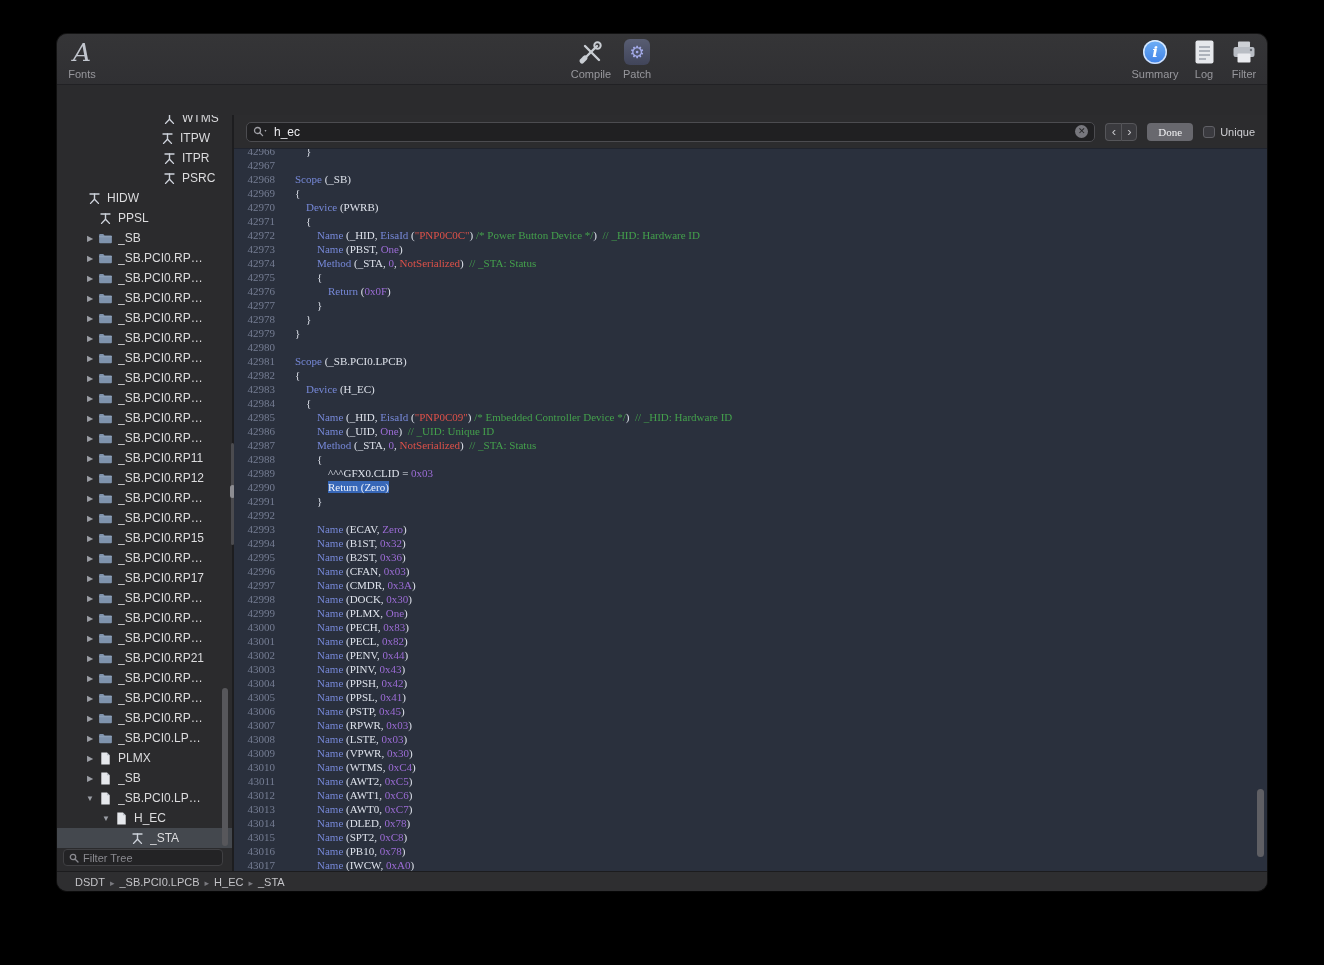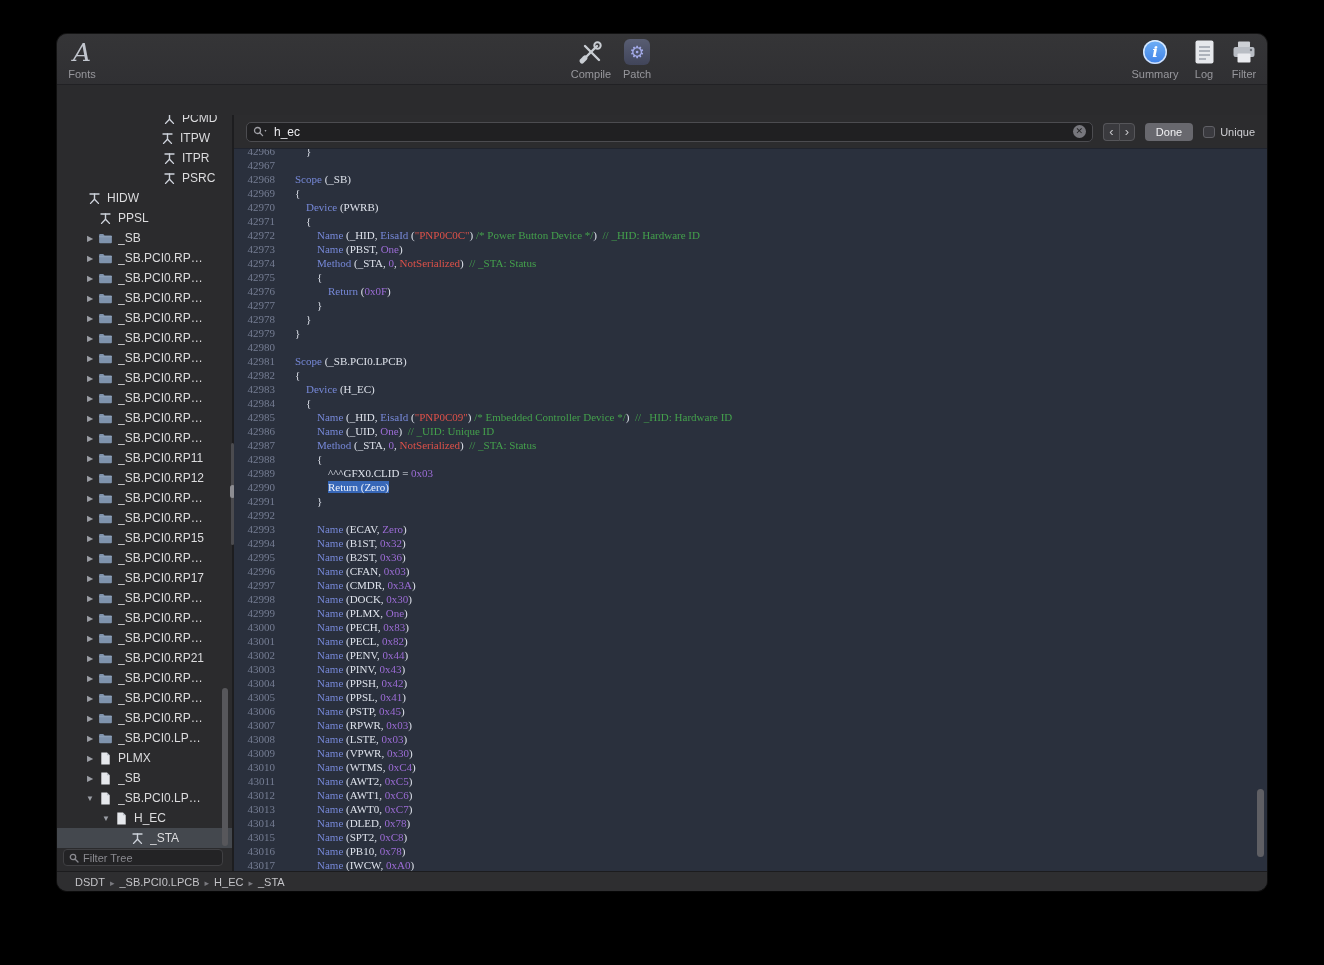--- a/index.html
+++ b/index.html
@@ -43,21 +43,21 @@
   .rightpane{flex:1;display:flex;flex-direction:column;background:#2c2c2e;min-width:0}
   
   .searchbar{height:33px;display:flex;align-items:center;padding:0 12px;gap:10px;flex:0 0 33px}
   .search-field{flex:1;height:20px;background:#202022;border:1px solid #4c4c50;border-radius:5px;display:flex;align-items:center;padding:0 6px;gap:5px;min-width:0}
   .search-text{flex:1;color:#ececef;font-size:12px}
   .clear-btn{width:13px;height:13px;border-radius:50%;background:#77777d;color:#242426;font-size:9px;display:flex;align-items:center;justify-content:center;line-height:1;flex:0 0 13px}
   .nav-seg{display:flex}
   .nav-seg button{width:16px;height:18px;background:#3a3a3e;border:1px solid #56565a;color:#c5c5c9;font-size:13px;line-height:1;padding:0;font-family:inherit}
   .nav-seg button:first-child{border-radius:4px 0 0 4px;border-right:none}
   .nav-seg button:last-child{border-radius:0 4px 4px 0}
-  .done-btn{height:18px;padding:0 11px;background:#68686e;border:none;border-radius:4px;color:#f2f2f4;font-size:11px;font-family:Liberation Sans, sans-serif}
+  .done-btn{height:18px;padding:0 11px;background:#68686e;border:none;border-radius:4px;color:#f2f2f4;font-size:11px;font-family:Liberation Serif, serif}
   .replace{display:flex;align-items:center;gap:5px;color:#cfcfd3;font-size:11px}
   .cb{width:12px;height:12px;background:#3a3a3f;border:1px solid #606066;border-radius:3px;display:inline-block}
   
   .editor{flex:1;background:var(--editor_bg,#2a303d);position:relative;overflow:hidden;border-top:1px solid #20242e}
   #code{margin-top:-5px;font-family:Liberation Serif, serif;font-size:11px;line-height:14px;white-space:pre}
   .code-line{height:14px}
   .ln{display:inline-block;width:50px;text-align:right;padding-right:9px;color:var(--line_number,#757d93)}
   .tok-p{color:var(--syntax_plain,#dde1ea)}
   .tok-k{color:var(--syntax_keyword,#7688d8)}
   .tok-s{color:var(--syntax_string,#dd5149)}
@@ -145,21 +145,21 @@
               <span class="tree-icon">
                 <svg viewBox="0 0 16 16">
                   <g stroke="#cdd2da" stroke-width="1.5" fill="none" stroke-linecap="round">
                     <path d="M3.2 3.2 h9.6"></path>
                     <path d="M8 3.2 v5.6"></path>
                     <path d="M8 8.8 l-4.2 4.4"></path>
                     <path d="M8 8.8 l4.2 4.4"></path>
                   </g>
                 </svg>
               </span>
-              <span class="tree-label">PCMD</span>
+              <span class="tree-label">WTMS</span>
             </div>
             <div class="tree-row" style="padding-left: 88px;">
               <span class="disc"></span>
               <span class="tree-icon">
                 <svg viewBox="0 0 16 16">
                   <g stroke="#cdd2da" stroke-width="1.5" fill="none" stroke-linecap="round">
                     <path d="M3.2 3.2 h9.6"></path>
                     <path d="M8 3.2 v5.6"></path>
                     <path d="M8 8.8 l-4.2 4.4"></path>
                     <path d="M8 8.8 l4.2 4.4"></path>

